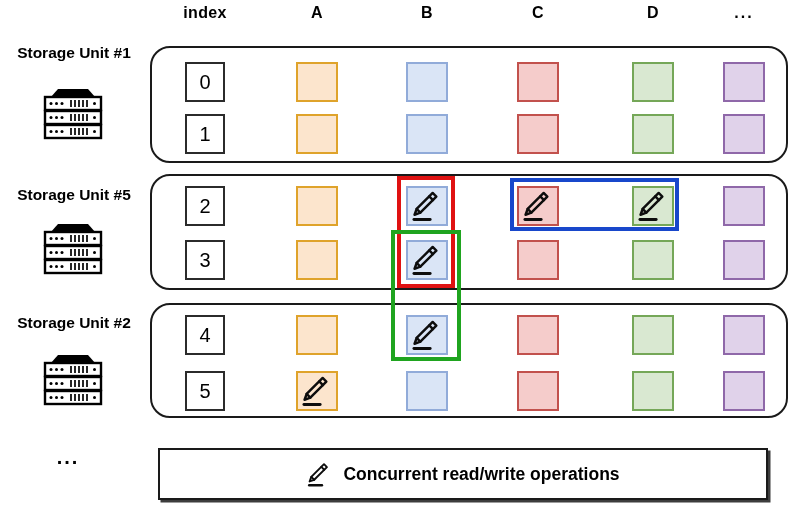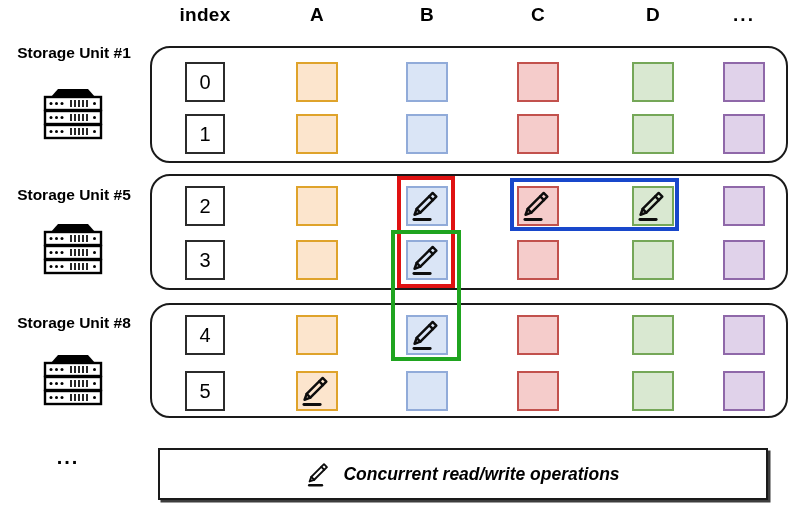--- a/index.html
+++ b/index.html
@@ -2,21 +2,21 @@
 <html><head>
 <meta charset="utf-8">
 <style>
   html,body { margin:0; padding:0; background:#fff; }
   .canvas {
     position:relative; width:798px; height:507px; background:#ffffff;
     font-family:"Liberation Sans", sans-serif; overflow:hidden; color:#000;
   }
   .col-head {
     position:absolute; top:4px; width:82px; text-align:center;
-    font-weight:bold; font-size:19px; letter-spacing:.3px;
+    font-weight:bold; font-size:16px; letter-spacing:.3px;
   }
   .h-index { left:164px; } .h-A { left:276px; } .h-B { left:386px; }
   .h-C { left:497px; } .h-D { left:612px; } .h-more { left:703px; letter-spacing:2px; }
   .unit-box {
     position:absolute; left:150px; width:638px; box-sizing:border-box;
     border:2.4px solid #1a1a1a; border-radius:20px; background:#fff;
   }
   .unit-label {
     position:absolute; left:0; width:148px; text-align:center;
     font-weight:bold; font-size:15.5px; line-height:18px; white-space:nowrap;
@@ -33,21 +33,21 @@
   }
   .cell svg { width:34px; height:34px; display:block; }
   .overlay { position:absolute; box-sizing:border-box; border:4px solid; background:transparent; }
   .legend-box {
     position:absolute; left:158px; top:448px; width:610px; height:52px;
     box-sizing:border-box; border:2px solid #1a1a1a; background:#fff;
     box-shadow:2.5px 2.5px 0 #3d3d3d;
     display:flex; align-items:center; justify-content:center; gap:10px;
   }
   .legend-box svg { width:27px; height:27px; display:block; }
-  .legend-text { font-weight:bold; font-size:17.5px;font-style:italic; }
+  .legend-text { font-weight:bold; font-size:17.5px; }
   .ellipsis-bottom {
     position:absolute; left:36px; top:446px; width:64px; text-align:center;
     font-weight:bold; font-size:20px; letter-spacing:2px;
   }
 </style>
 </head>
 <body>
 
 <div class="canvas">
 
@@ -183,21 +183,21 @@
             <path d="M4.7 14.1 L7.3 16.7"></path>
             <path d="M13.6 5.2 L16.2 7.8"></path>
           </g>
           <path d="M2.8 21.6 L14.2 21.6" stroke="#0d0d0d" stroke-width="2.1" stroke-linecap="round"></path>
         </svg>
       </div>
       <div class="cell" style="left: 517px; top: 240px; background: rgb(245, 204, 203); border-color: rgb(194, 81, 77);"></div>
       <div class="cell" style="left: 632px; top: 240px; background: rgb(217, 232, 209); border-color: rgb(117, 167, 88);"></div>
       <div class="cell" style="left: 723px; top: 240px; background: rgb(224, 210, 234); border-color: rgb(143, 104, 169);"></div>
       <div class="unit-box" style="top: 303px; height: 115px;"></div>
-      <div class="unit-label" style="top: 314px;">Storage Unit #8</div>
+      <div class="unit-label" style="top: 314px;">Storage Unit #2</div>
       <div class="server-icon" style="top: 352px;"><svg viewBox="0 0 60 54">
           <path d="M7 12 L15 3 H45 L53 12 Z" fill="#000"></path>
           <rect x="2" y="11" width="56" height="13" fill="#fff" stroke="#000" stroke-width="2.4"></rect>
           <circle cx="8" cy="17.5" r="1.5" fill="#000"></circle>
           <circle cx="13.5" cy="17.5" r="1.5" fill="#000"></circle>
           <circle cx="19" cy="17.5" r="1.5" fill="#000"></circle>
           <line x1="28" y1="14" x2="28" y2="21" stroke="#000" stroke-width="1.7"></line>
           <line x1="32" y1="14" x2="32" y2="21" stroke="#000" stroke-width="1.7"></line>
           <line x1="36" y1="14" x2="36" y2="21" stroke="#000" stroke-width="1.7"></line>
           <line x1="40" y1="14" x2="40" y2="21" stroke="#000" stroke-width="1.7"></line>

